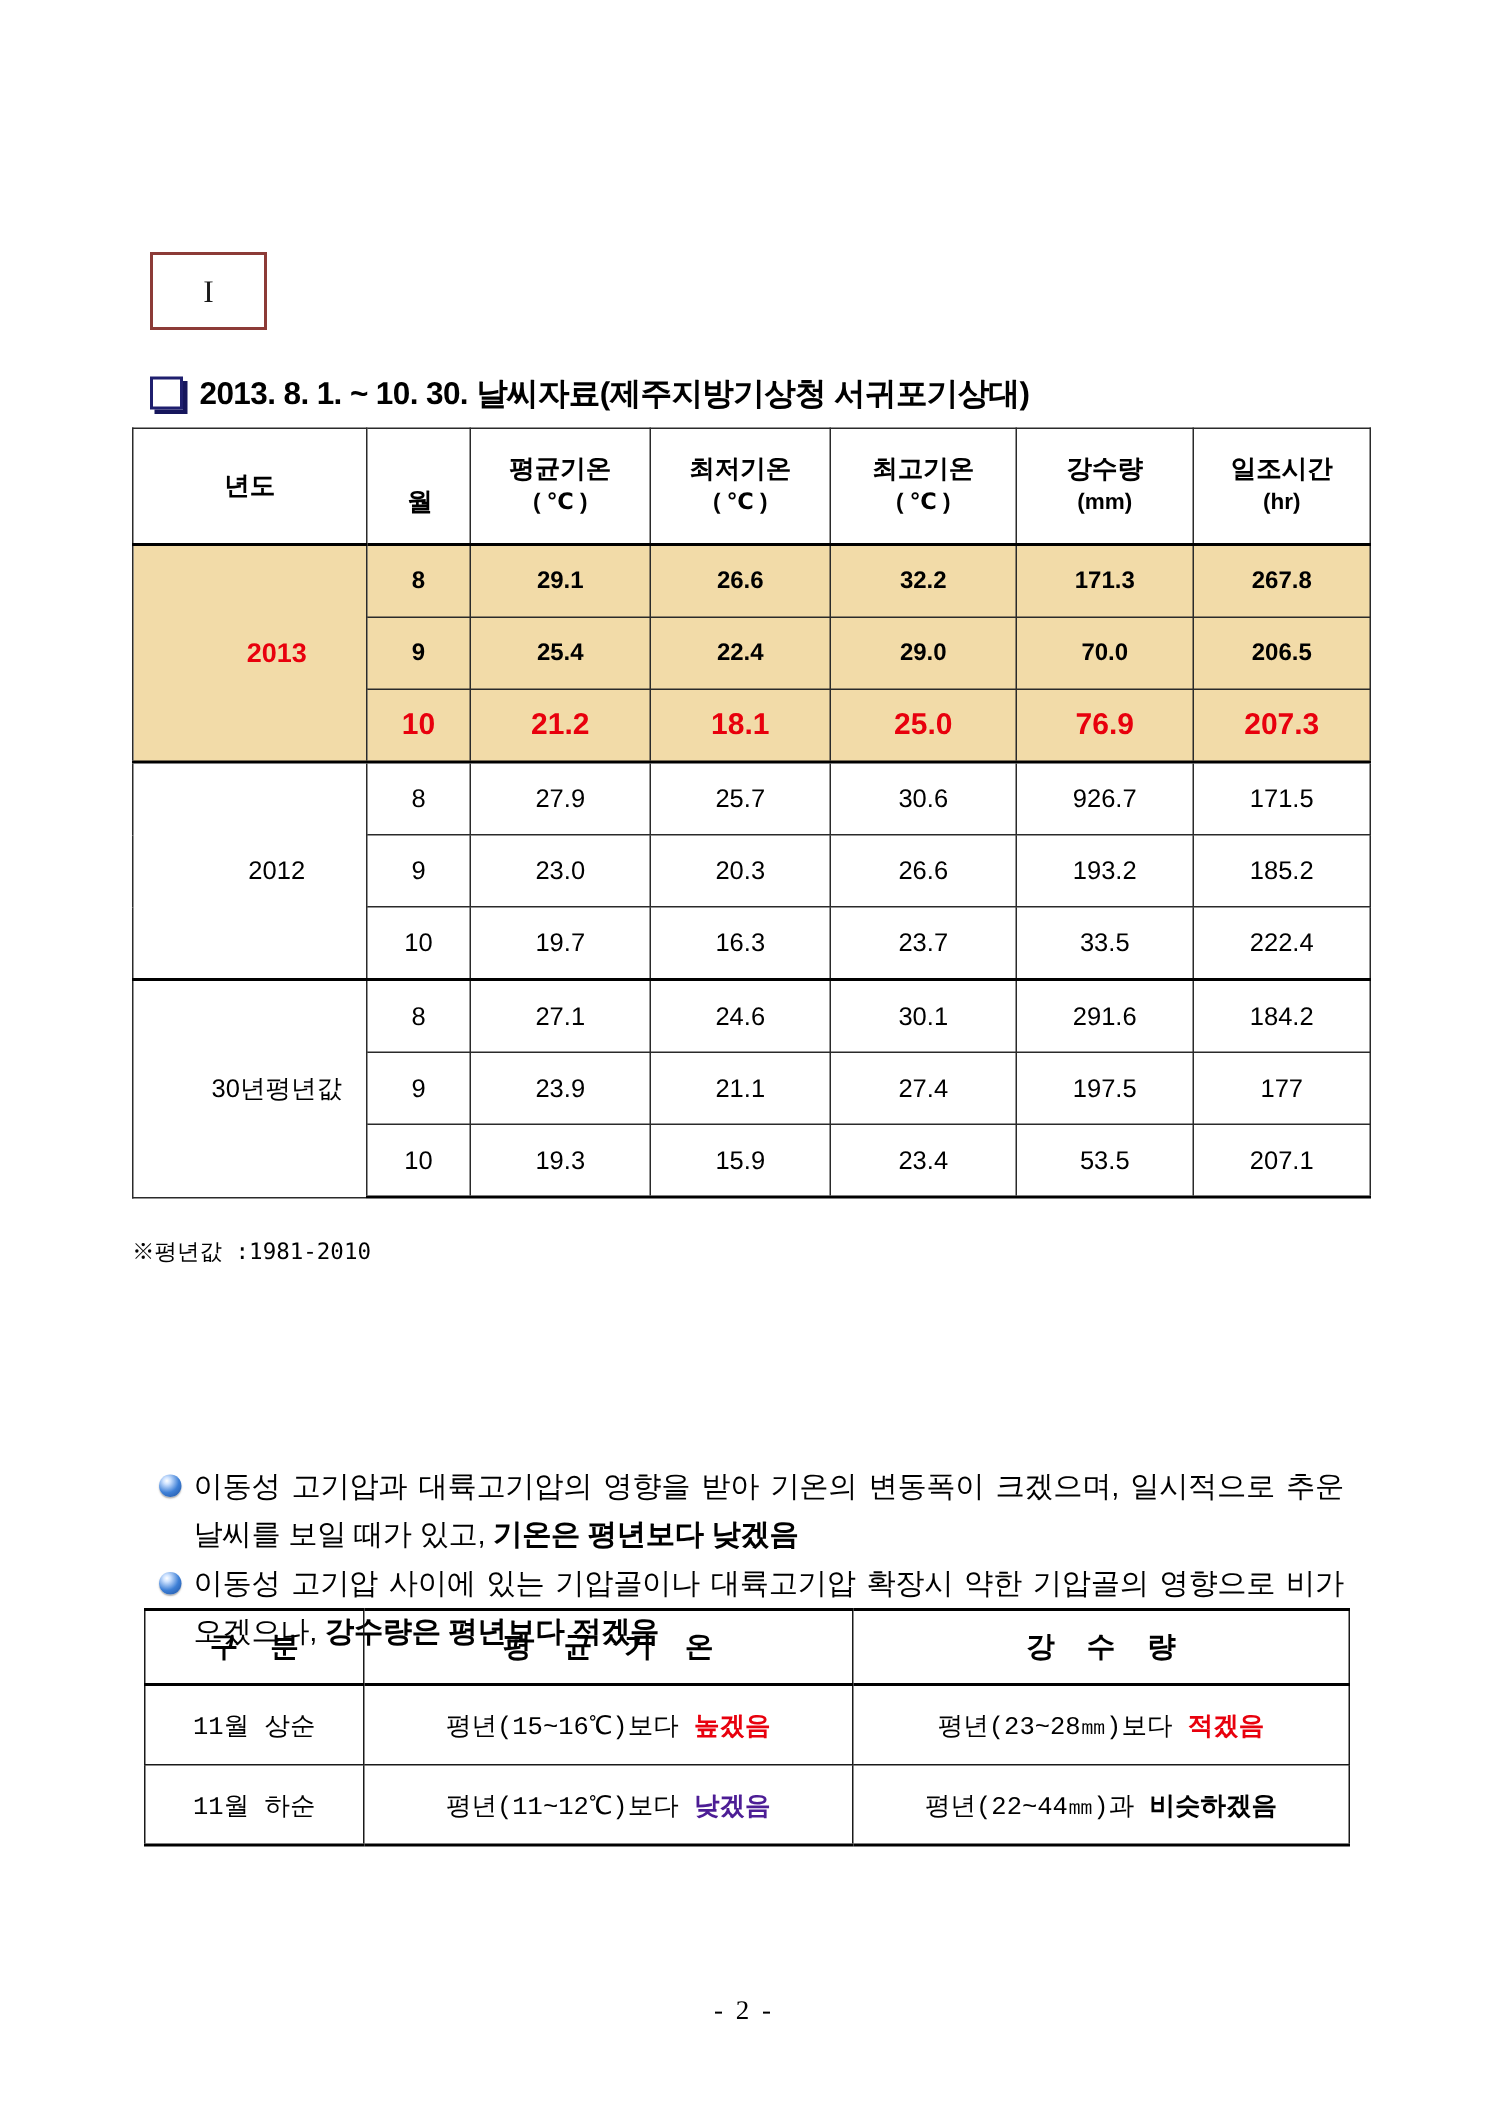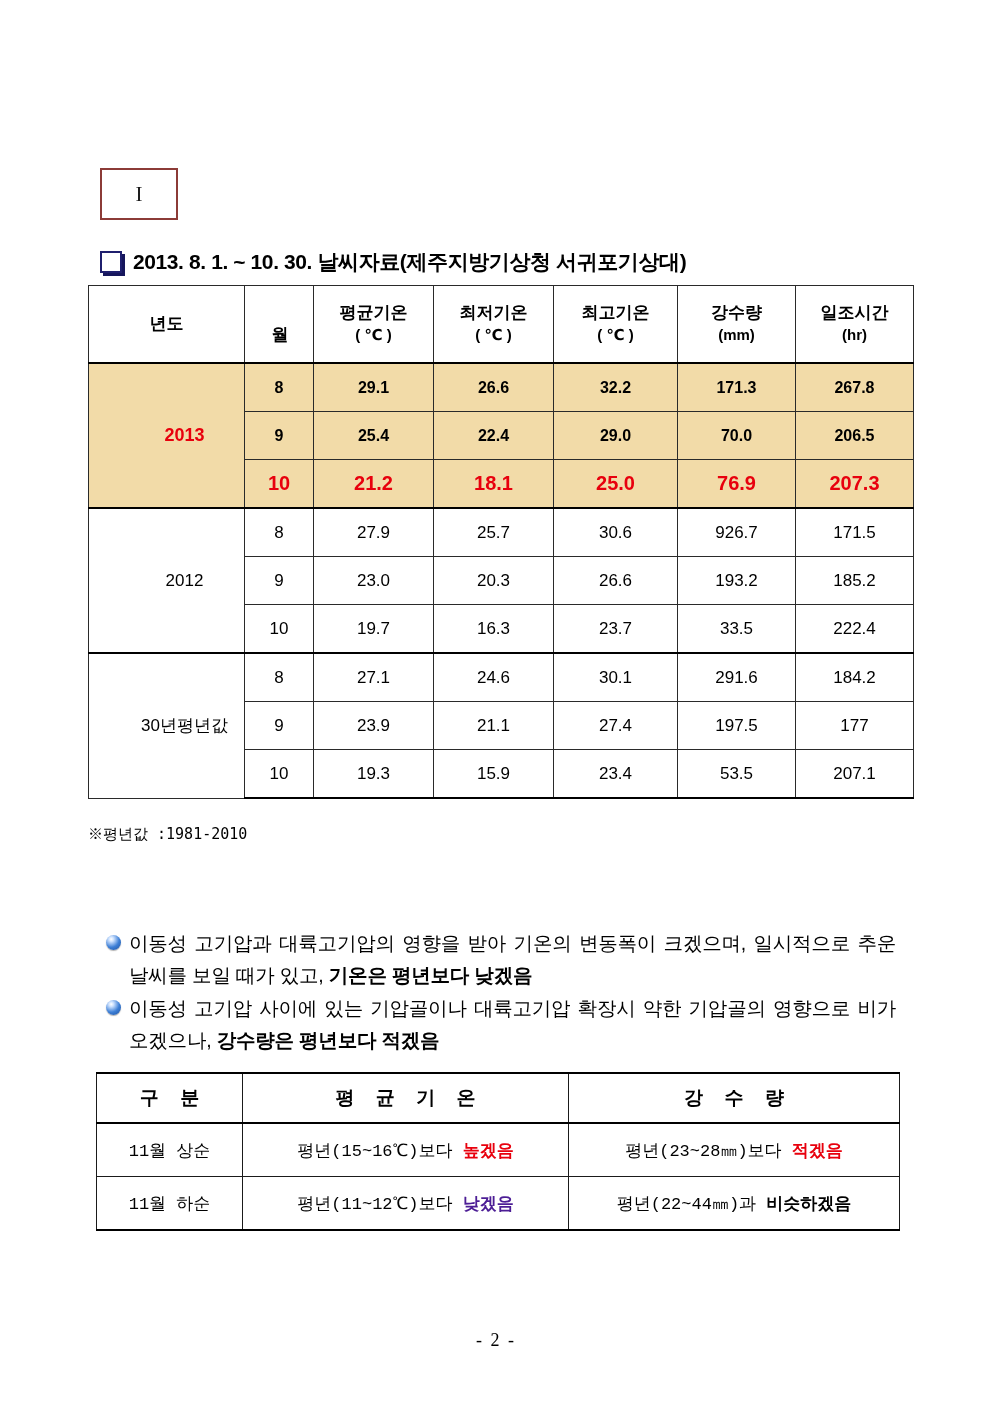--- a/index.html
+++ b/index.html
@@ -139,20 +139,21 @@
     font-family: "DejaVu Sans Mono", "Liberation Mono", monospace;
     font-size: 15px;
     letter-spacing: 0px;
   }
 
   
   .bullet-block {
     position: absolute;
     left: 106px;
     width: 790px;
+    margin-top: 48px;
   }
   #bullet-1 { top: 928px; }
   #bullet-2 { top: 993px; }
   .bullet-row { display: flex; align-items: flex-start; }
   .dot {
     width: 15px;
     height: 15px;
     border-radius: 50%;
     margin-top: 7px;
     margin-right: 8px;

